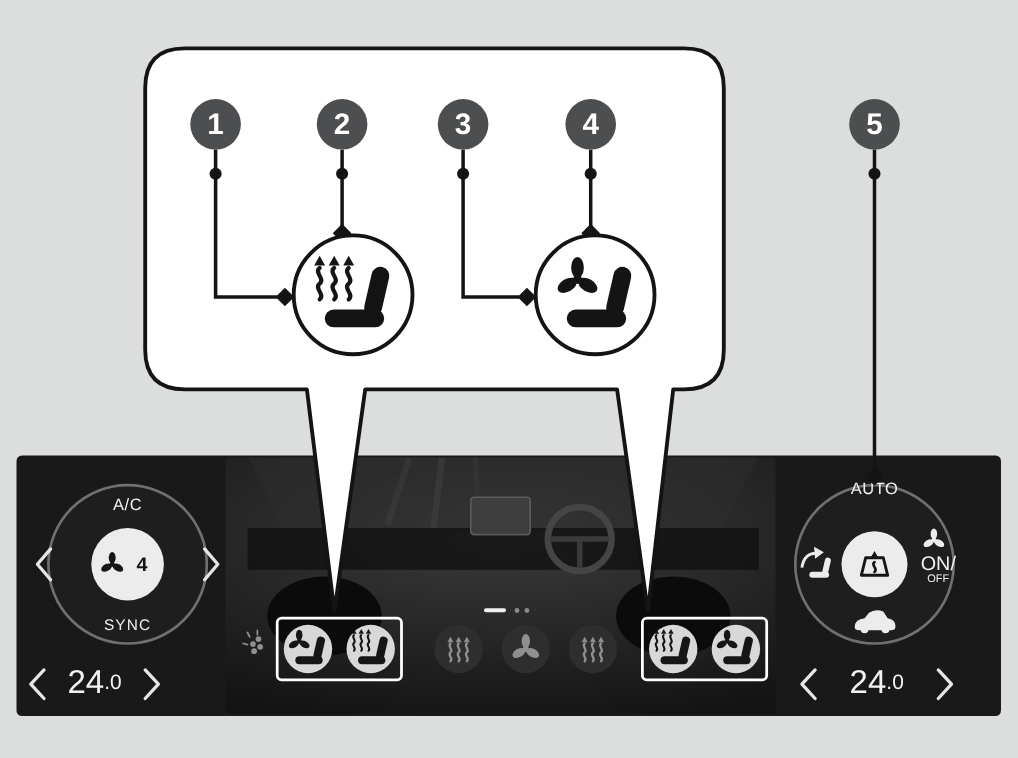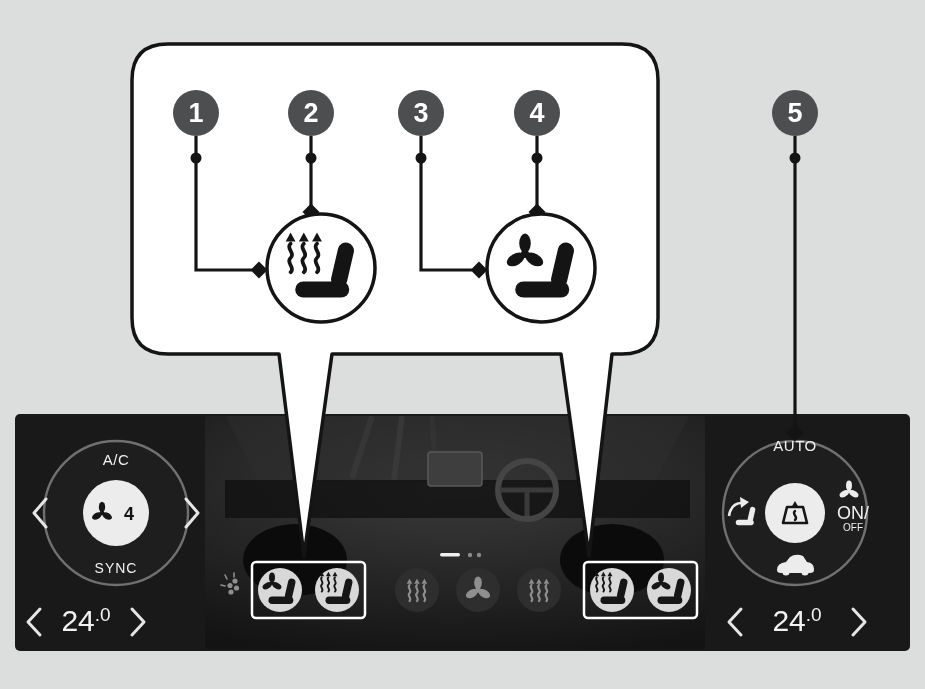--- a/index.html
+++ b/index.html
@@ -25,21 +25,21 @@
   .btnL{fill:#d8d8d8;}
   .btnD{fill:#2e2e2e;}
   .icoD{color:#161616;}
   .icoW{color:#ececec;}
   .icoDim2{color:#8f8f8f;}
   .hbox{fill:none;stroke:#ffffff;stroke-width:2.5;}
   .chev{fill:none;stroke:#e6e6e6;stroke-width:3;stroke-linecap:round;stroke-linejoin:round;}
   
   .lbl{position:absolute;transform:translate(-50%,-50%);color:#f0f0f0;white-space:pre;}
   .lbl.dark{color:#141414;}
-  .temp{position:absolute;transform:translate(-50%,-50%);color:#f2f2f2;display:flex;align-items:flex-start;}
+  .temp{position:absolute;transform:translate(-50%,-50%);color:#f2f2f2;display:flex;align-items:center;}
   .t-int{font-size:30px;}
   .t-dec{font-size:19px;}
 </style>
 </head>
 <body>
 
 <div class="stage">
 
   <svg width="0" height="0" style="position:absolute" aria-hidden="true">
     <defs>

